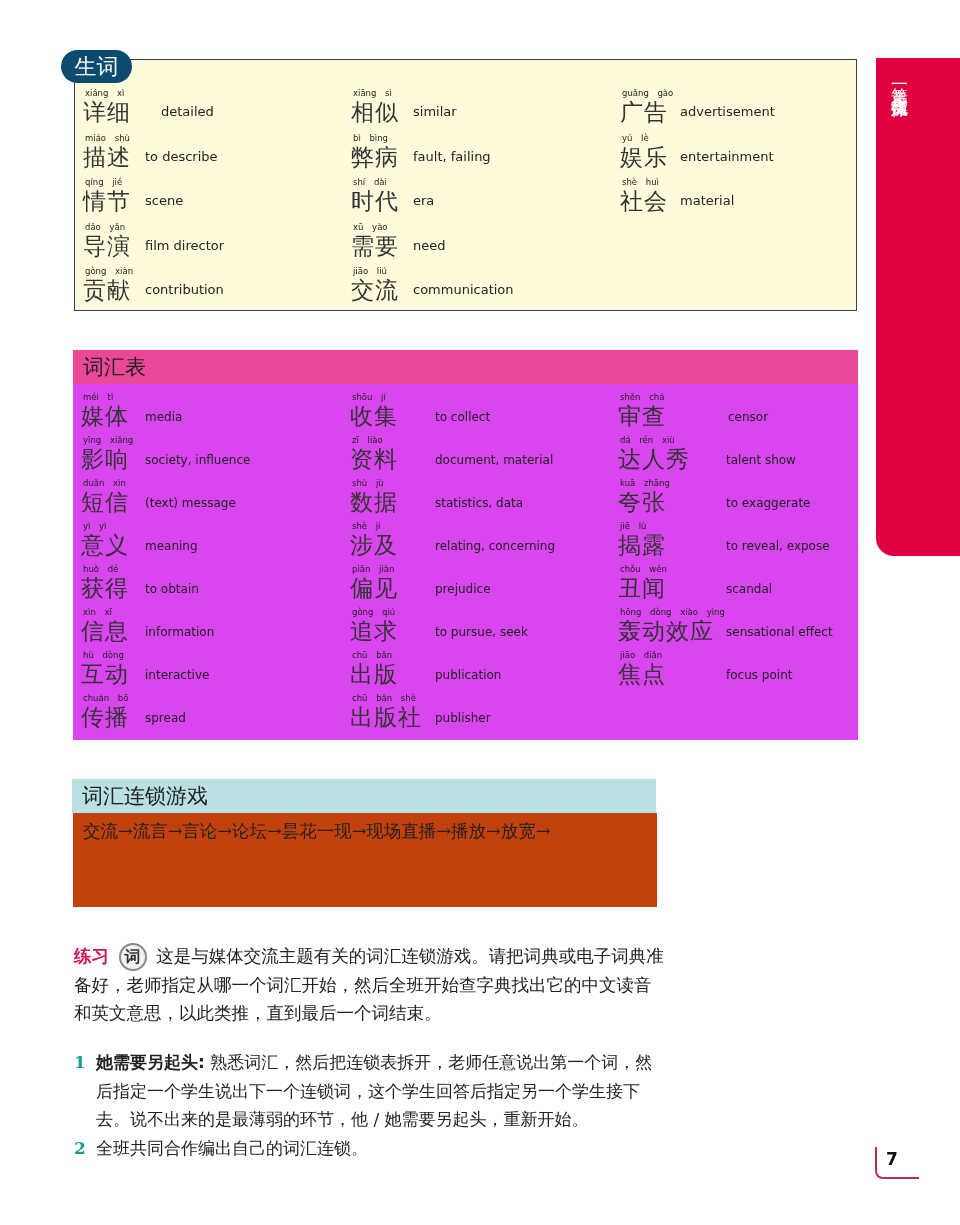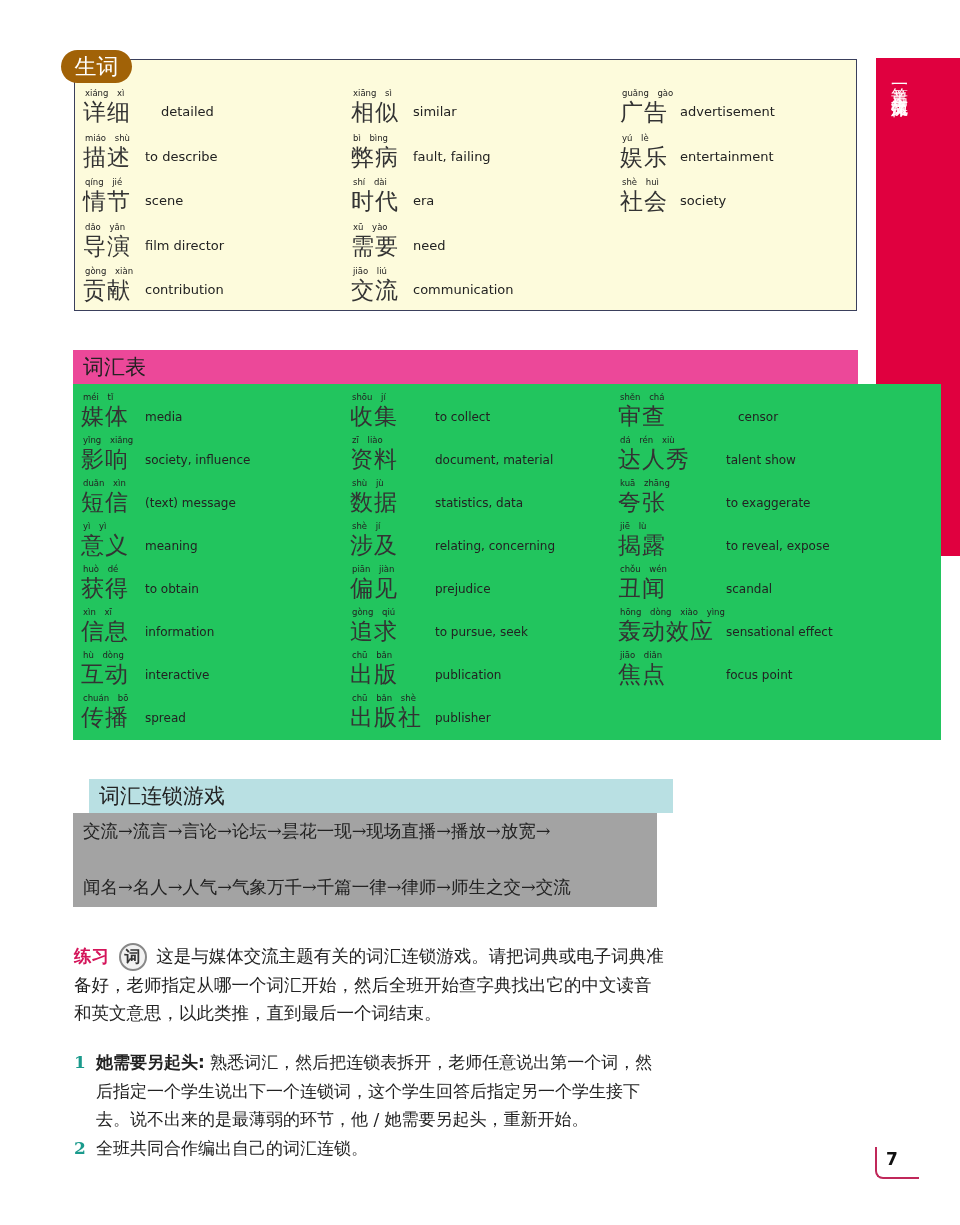--- a/index.html
+++ b/index.html
@@ -8,40 +8,40 @@
 
   
   .side-tab { position:absolute; left:876px; top:58px; width:84px; height:498px; background:#e0003f;
               border-bottom-left-radius:18px; }
   .side-tab-text { position:absolute; left:888px; top:74px; width:24px; writing-mode:vertical-rl;
                    color:#fff; font-size:17px; letter-spacing:1px; font-family:"DejaVu Sans", sans-serif; }
 
   
   .sc-box { position:absolute; left:74px; top:59px; width:783px; height:252px; background:#fdfbdc;
             border:1.5px solid #3a3f5c; box-sizing:border-box; }
-  .sc-badge { position:absolute; left:61px; top:50px; width:71px; height:33px; background:#a16207;
+  .sc-badge { position:absolute; left:61px; top:50px; width:71px; height:33px; background:#0c4a6e;
               border-radius:17px; color:#fff; font-size:22px; line-height:33px; text-align:center; z-index:2; }
   .sc-col { position:absolute; top:24px; }
   .entry { position:relative; height:44.5px; }
   .py { position:absolute; left:10px; top:4px; font-size:8.5px; color:#222; white-space:nowrap; word-spacing:6px; }
   .hz { position:absolute; left:8px; top:13px; font-family:Liberation Sans, sans-serif; font-size:23px; color:#333; letter-spacing:1px; white-space:nowrap; }
   .en { position:absolute; top:20px; font-size:13px; color:#222; white-space:nowrap; }
 
   
   .vb-head { position:absolute; left:73px; top:350px; width:785px; height:34px; background:#ec4899; }
   .vb-head span { position:absolute; left:10px; top:3px; font-size:21px; color:#222; }
-  .vb-body { position:absolute; left:73px; top:384px; width:868px; height:356px; background:#22c55e; }
+  .vb-body { position:absolute; left:73px; top:384px; width:785px; height:356px; background:#d946ef; }
   .vb-col { position:absolute; top:4px; }
   .vb-col .entry { height:43px; }
   .vb-col .en { font-size:12px; top:22px; }
 
   
-  .cg-head { position:absolute; left:89px; top:779px; width:584px; height:34px; background:#b9e0e3; }
+  .cg-head { position:absolute; left:72px; top:779px; width:584px; height:34px; background:#b9e0e3; }
   .cg-head span { position:absolute; left:10px; top:3px; font-size:21px; color:#222; }
-  .cg-body { position:absolute; left:73px; top:813px; width:584px; height:94px; background:#a3a3a3; }
+  .cg-body { position:absolute; left:73px; top:813px; width:584px; height:94px; background:#c2410c; }
   .cg-line { position:absolute; left:10px; font-family:"DejaVu Serif", serif; font-size:17.5px; color:#222; white-space:nowrap; }
 
   
   .ex { position:absolute; left:74px; top:942px; width:590px; font-size:17.5px; line-height:28px; color:#222; }
   .ex-label { color:#d4145a; font-weight:bold; }
   .ex-icon { display:inline-block; width:28px; height:28px; border:2px solid #888; border-radius:50%;
              text-align:center; line-height:28px; font-size:16px; font-weight:bold; color:#333;
              background:#f2f2f2; vertical-align:middle; margin:0 4px; box-sizing:border-box; line-height:24px; }
 
   .list { position:absolute; left:74px; top:1048px; width:590px; font-family:"DejaVu Serif", serif; font-size:17px; line-height:28.5px; color:#222; }
@@ -121,21 +121,21 @@
         <span class="en" style="left:68px">advertisement</span>
       </div>
     <div class="entry">
         <span class="py">yú lè</span>
         <span class="hz">娱乐</span>
         <span class="en" style="left:68px">entertainment</span>
       </div>
     <div class="entry">
         <span class="py">shè huì</span>
         <span class="hz">社会</span>
-        <span class="en" style="left:68px">society</span>
+        <span class="en" style="left:68px">material</span>
       </div>
   </div>
 </div>
 
 <div class="vb-head">
     <span>词汇表</span>
   </div>
 <div class="vb-body">
   <div class="vb-col" style="left:0px;">
     <div class="entry">
@@ -218,21 +218,21 @@
     <div class="entry">
         <span class="py">chū bǎn shè</span>
         <span class="hz">出版社</span>
         <span class="en" style="left:93px">publisher</span>
       </div>
   </div>
   <div class="vb-col" style="left:537px;">
     <div class="entry">
         <span class="py">shěn chá</span>
         <span class="hz">审查</span>
-        <span class="en" style="left:128px">censor</span>
+        <span class="en" style="left:118px">censor</span>
       </div>
     <div class="entry">
         <span class="py">dá rén xiù</span>
         <span class="hz">达人秀</span>
         <span class="en" style="left:116px">talent show</span>
       </div>
     <div class="entry">
         <span class="py">kuā zhāng</span>
         <span class="hz">夸张</span>
         <span class="en" style="left:116px">to exaggerate</span>
@@ -258,21 +258,20 @@
         <span class="en" style="left:116px">focus point</span>
       </div>
   </div>
 </div>
 
 <div class="cg-head">
     <span>词汇连锁游戏</span>
   </div>
 <div class="cg-body">
   <div class="cg-line" style="top:6px;">交流→流言→言论→论坛→昙花一现→现场直播→播放→放宽→</div>
-  <div class="cg-line" style="top:62px;">闻名→名人→人气→气象万千→千篇一律→律师→师生之交→交流</div>
 </div>
 
 <div class="ex">
   <span class="ex-label">练习</span>
   <span class="ex-icon">词</span>
   <span>这是与媒体交流主题有关的词汇连锁游戏。请把词典或电子词典准备好，老师指定从哪一个词汇开始，然后全班开始查字典找出它的中文读音和英文意思，以此类推，直到最后一个词结束。</span>
 </div>
 
 <div class="list">
   <div class="li">

